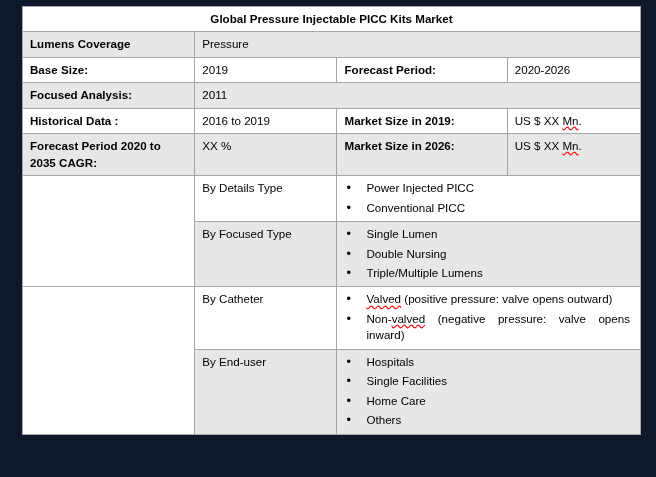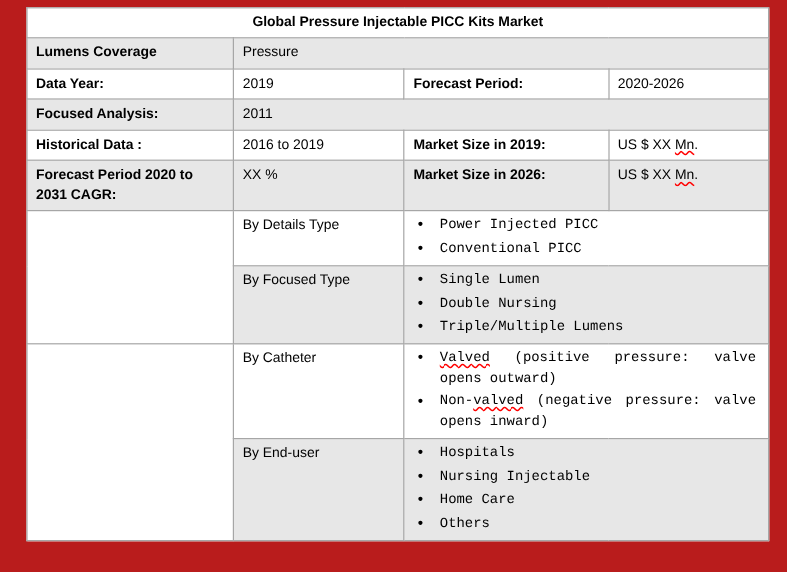--- a/index.html
+++ b/index.html
@@ -11,21 +11,21 @@
     width: 656px;
     height: 477px;
     font-family: "Liberation Sans", sans-serif;
     color: #000000;
     overflow: hidden;
   }
   #sheet {
     position: relative;
     width: 656px;
     height: 477px;
-    background: #b91c1c;
+    background: #0f172a;
   }
   table.market-table {
     position: absolute;
     left: 22px;
     top: 6px;
     width: 619px;
     border-collapse: collapse;
     table-layout: fixed;
     background: #ffffff;
   }
@@ -56,21 +56,20 @@
   td.plain { background: #ffffff; }
   td.b { font-weight: bold; }
 
   td.tall-cagr { padding-bottom: 18px; }
   td.tall-2026 { padding-bottom: 18px; }
 
   ul.bullets {
     margin: 0;
     padding: 0 0 0 22px;
     list-style: none;
-    font-family: Liberation Mono, monospace;
   }
   ul.bullets li {
     position: relative;
     margin: 0 0 3px 0;
     padding: 0;
   }
   ul.bullets li:last-child { margin-bottom: 1px; }
   ul.bullets li::before {
     content: "\2022";
     position: absolute;
@@ -108,40 +107,40 @@
       <tr>
         <td class="title-cell" colspan="4">Global Pressure Injectable PICC Kits Market</td>
       </tr>
 
       <tr class="shaded">
         <td class="b shade">Lumens Coverage</td>
         <td class="shade" colspan="3">Pressure</td>
       </tr>
 
       <tr>
-        <td class="b shade">Data Year:</td>
+        <td class="b shade">Base Size:</td>
         <td class="plain">2019</td>
         <td class="b plain">Forecast Period:</td>
         <td class="plain">2020-2026</td>
       </tr>
 
       <tr class="shaded">
         <td class="b shade">Focused Analysis:</td>
         <td class="shade" colspan="3">2011</td>
       </tr>
 
       <tr>
         <td class="b shade">Historical Data :</td>
         <td class="plain">2016 to 2019</td>
         <td class="b plain">Market Size in 2019:</td>
         <td class="plain"><span>US $ XX </span><span class="spell">Mn</span><span>.</span></td>
       </tr>
 
       <tr class="shaded">
-        <td class="b shade tall-cagr">Forecast Period 2020 to 2031 CAGR:</td>
+        <td class="b shade tall-cagr">Forecast Period 2020 to 2035 CAGR:</td>
         <td class="shade tall-cagr">XX %</td>
         <td class="b shade tall-2026">Market Size in 2026:</td>
         <td class="shade tall-2026"><span>US $ XX </span><span class="spell">Mn</span><span>.</span></td>
       </tr>
 
       <tr>
         <td class="empty-left" rowspan="2"></td>
         <td class="plain">By Details Type</td>
         <td class="plain" colspan="2">
           <ul class="bullets">
@@ -171,21 +170,21 @@
             <li><span>Non-</span><span class="spell">valved</span><span> (negative pressure: valve opens inward)</span></li>
           </ul>
         </td>
       </tr>
 
       <tr class="shaded">
         <td class="shade">By End-user</td>
         <td class="shade" colspan="2">
           <ul class="bullets">
             <li><span>Hospitals</span></li>
-            <li><span>Nursing Injectable</span></li>
+            <li><span>Single Facilities</span></li>
             <li><span>Home Care</span></li>
             <li><span>Others</span></li>
           </ul>
         </td>
       </tr>
 
     </tbody>
   </table>
 
 </div>

